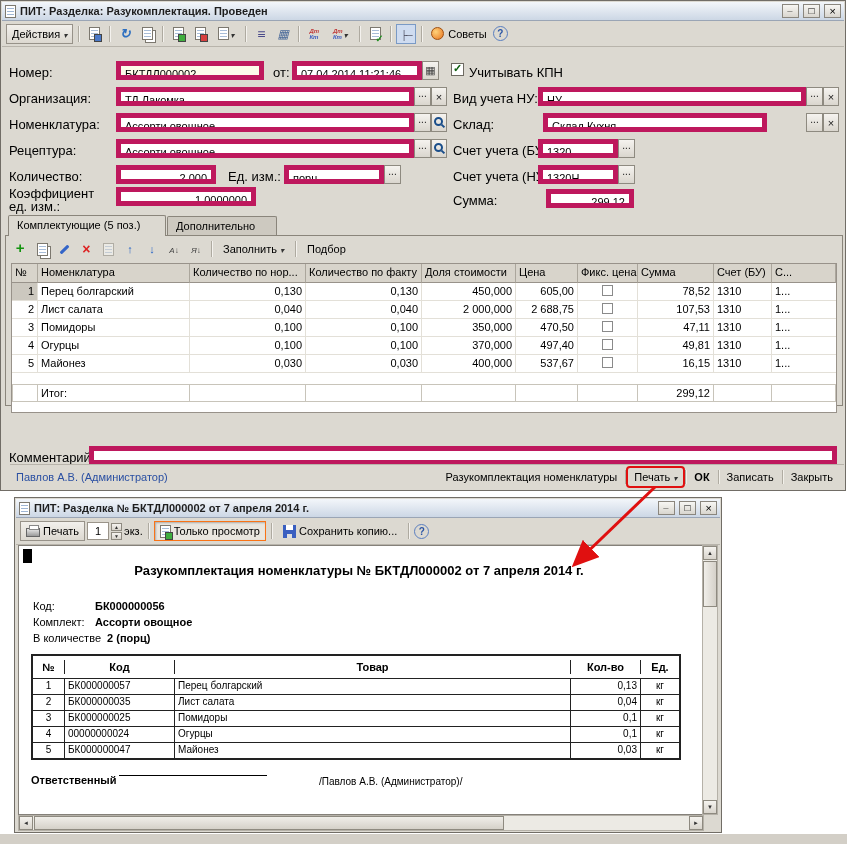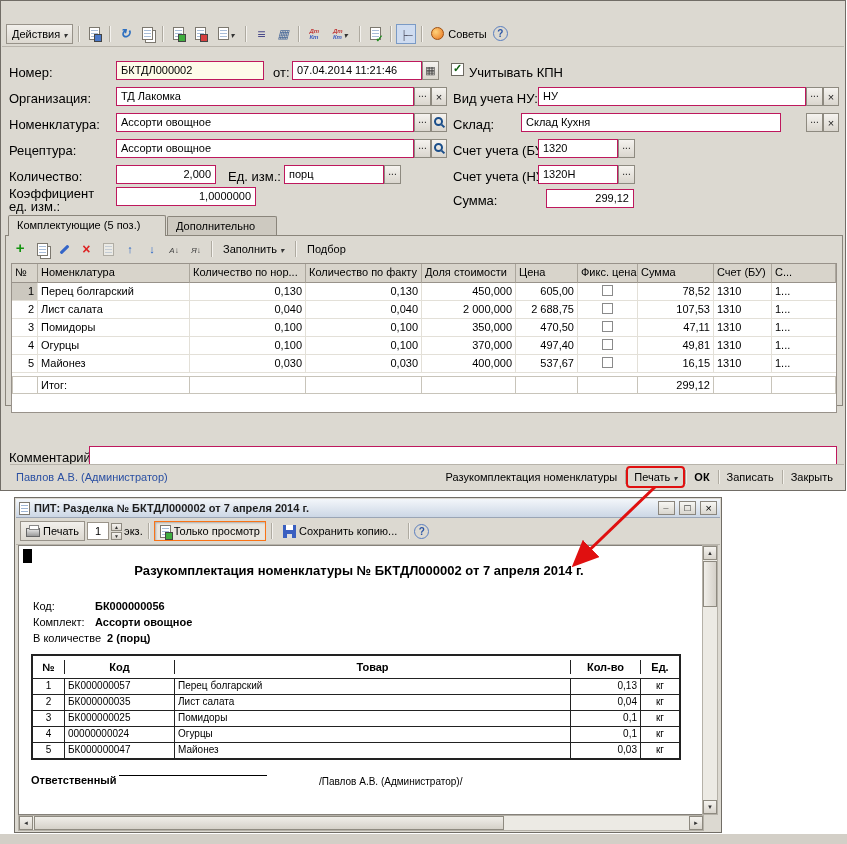--- a/index.html
+++ b/index.html
@@ -44,21 +44,21 @@
   .i-dtkt::before{content:"Дт";color:#c03a3a}
   .i-dtkt::after{content:"Кт";color:#3a5ac0}
   .i-check2::after{content:"✓";position:absolute;right:-4px;bottom:-5px;color:#1e8e1e;font-weight:bold;font-size:10px}
   .i-tree::after{content:"├─";font-size:9px;letter-spacing:-1px;color:#445}
   .tips-ico{width:13px;height:13px;border-radius:50%;background:radial-gradient(circle at 35% 35%,#ffd27a,#e87420);border:1px solid #a05010;box-sizing:border-box}
   .helpcircle{width:15px;height:15px;border-radius:50%;border:1px solid #5a7fc0;color:#2a55a5;font-weight:bold;
     font-size:10px;display:inline-flex;align-items:center;justify-content:center;box-sizing:border-box}
   .helpcircle::after{content:"?"}
 
   .lbl{position:absolute;white-space:nowrap;font-size:13px}
-  .field{position:absolute;height:19px;background:#fff;border:1px solid #be185d;box-sizing:border-box;
+  .field{position:absolute;height:19px;background:#fff;border:5px solid #be185d;box-sizing:border-box;
     padding:2px 4px;white-space:nowrap;overflow:hidden;font-size:11px}
   .fnum{text-align:right}
   .sq{position:absolute;width:17px;height:19px;box-sizing:border-box;background:linear-gradient(#f5f3ef,#dad6ce);
     border:1px solid #8e8a80;display:flex;align-items:center;justify-content:center;font-size:10px;color:#222}
   .dots::after{content:"...";position:relative;top:-3px}
   .xbtn::after{content:"×";font-size:11px}
   .calbtn::after{content:"▦";font-size:11px;color:#444}
   .mag{position:relative;width:11px;height:11px;display:inline-block}
   .mag::before{content:"";position:absolute;left:0;top:0;width:5px;height:5px;border:2px solid #1a4e8a;border-radius:50%}
   .mag::after{content:"";position:absolute;left:7px;top:8px;width:4px;height:2px;background:#1a4e8a;transform:rotate(45deg)}
@@ -86,21 +86,21 @@
   .gr{display:flex;height:18px}
   .gr.h{height:19px;background:#d8d4cb}
   .gc{box-sizing:border-box;padding:2px 3px;border-right:1px solid #e3e0d8;border-bottom:1px solid #e3e0d8;
     white-space:nowrap;overflow:hidden;flex:0 0 auto;font-size:11px;line-height:13px}
   .gr.h .gc{border-right:1px solid #aba69c;border-bottom:1px solid #98928a}
   .cR{text-align:right}
   .c0{width:26px}.c1{width:152px}.c2{width:116px}.c3{width:116px}.c4{width:94px}
   .c5{width:62px}.c6{width:60px}.c7{width:76px}.c8{width:58px}.c9{flex:1 1 auto;border-right:none}
   .cur{background:#ccc8bf}
   .gridcb{width:11px;height:11px;border:1px solid #8a8a8a;background:#fff;margin:0 auto;display:block;box-sizing:border-box}
-  .gr.total{margin-top:3px}
+  .gr.total{margin-top:11px}
   .gr.total .gc{border:1px solid #c8c4ba;border-left:none}
   .gr.total .gc.c0{border-left:1px solid #c8c4ba}
 
   .statusbar{position:absolute;left:9px;right:1px;bottom:1px;height:25px;background:#dcd9d1;
     border-top:1px solid #b8b4ab;display:flex;align-items:center;padding:0 6px;box-sizing:border-box;gap:3px}
   .userlink{color:#2a4fa2;white-space:nowrap}
   .sbspacer{flex:1}
   .sbitem{white-space:nowrap;padding:2px 5px;display:inline-flex;align-items:center;gap:3px}
   .sbsep{width:1px;height:14px;background:#b0aca2;box-shadow:1px 0 0 #f2f0ea}
   .bold{font-weight:bold}
@@ -149,20 +149,33 @@
   .p4{width:38px;text-align:center;border-right:none}
   .resp-line{position:absolute;height:13px;border-bottom:1px solid #000}
 
   #annot-svg{position:absolute;left:0;top:0;width:847px;height:844px;pointer-events:none;z-index:60}
   .bottomstrip{position:absolute;left:0;top:834px;width:847px;height:10px;background:#d3cfc7}
 </style>
 </head>
 <body>
 
 <div class="win" id="main-win" style="left:0;top:0;width:846px;height:491px">
+  <div class="titlebar">
+    <span class="winicon"></span>
+    <span class="title">ПИТ: Разделка: Разукомплектация. Проведен</span>
+    <span class="winbtn">
+        <i class="g-min"></i>
+      </span>
+    <span class="winbtn">
+        <i class="g-max"></i>
+      </span>
+    <span class="winbtn">
+        <i class="g-close"></i>
+      </span>
+  </div>
 
   <div class="toolbar">
     <span class="tbtn">
       <span>Действия</span>
       <i class="caret"></i>
     </span>
     <span class="vsep"></span>
     <span class="flatbtn">
         <span class="mini-page badge-blue"></span>
       </span>
@@ -232,21 +245,21 @@
   <span class="sq dots" style="left:805px;top:86px"></span>
   <span class="sq xbtn" style="left:822px;top:86px;width:16px"></span>
 
   <span class="lbl" style="left:8px;top:116px">Номенклатура:</span>
   <div class="field" style="left:115px;top:112px;width:298px">Ассорти овощное</div>
   <span class="sq dots" style="left:413px;top:112px"></span>
   <span class="sq" style="left:430px;top:112px;width:16px">
       <i class="mag"></i>
     </span>
   <span class="lbl" style="left:452px;top:116px">Склад:</span>
-  <div class="field" style="left:520px;top:112px;width:260px">Склад Кухня</div>
+  <div class="field" style="left:542px;top:112px;width:224px">Склад Кухня</div>
   <span class="sq dots" style="left:805px;top:112px"></span>
   <span class="sq xbtn" style="left:822px;top:112px;width:16px"></span>
 
   <span class="lbl" style="left:8px;top:142px">Рецептура:</span>
   <div class="field" style="left:115px;top:138px;width:298px">Ассорти овощное</div>
   <span class="sq dots" style="left:413px;top:138px"></span>
   <span class="sq" style="left:430px;top:138px;width:16px">
       <i class="mag"></i>
     </span>
   <span class="lbl" style="left:452px;top:142px">Счет учета (БУ):</span>

